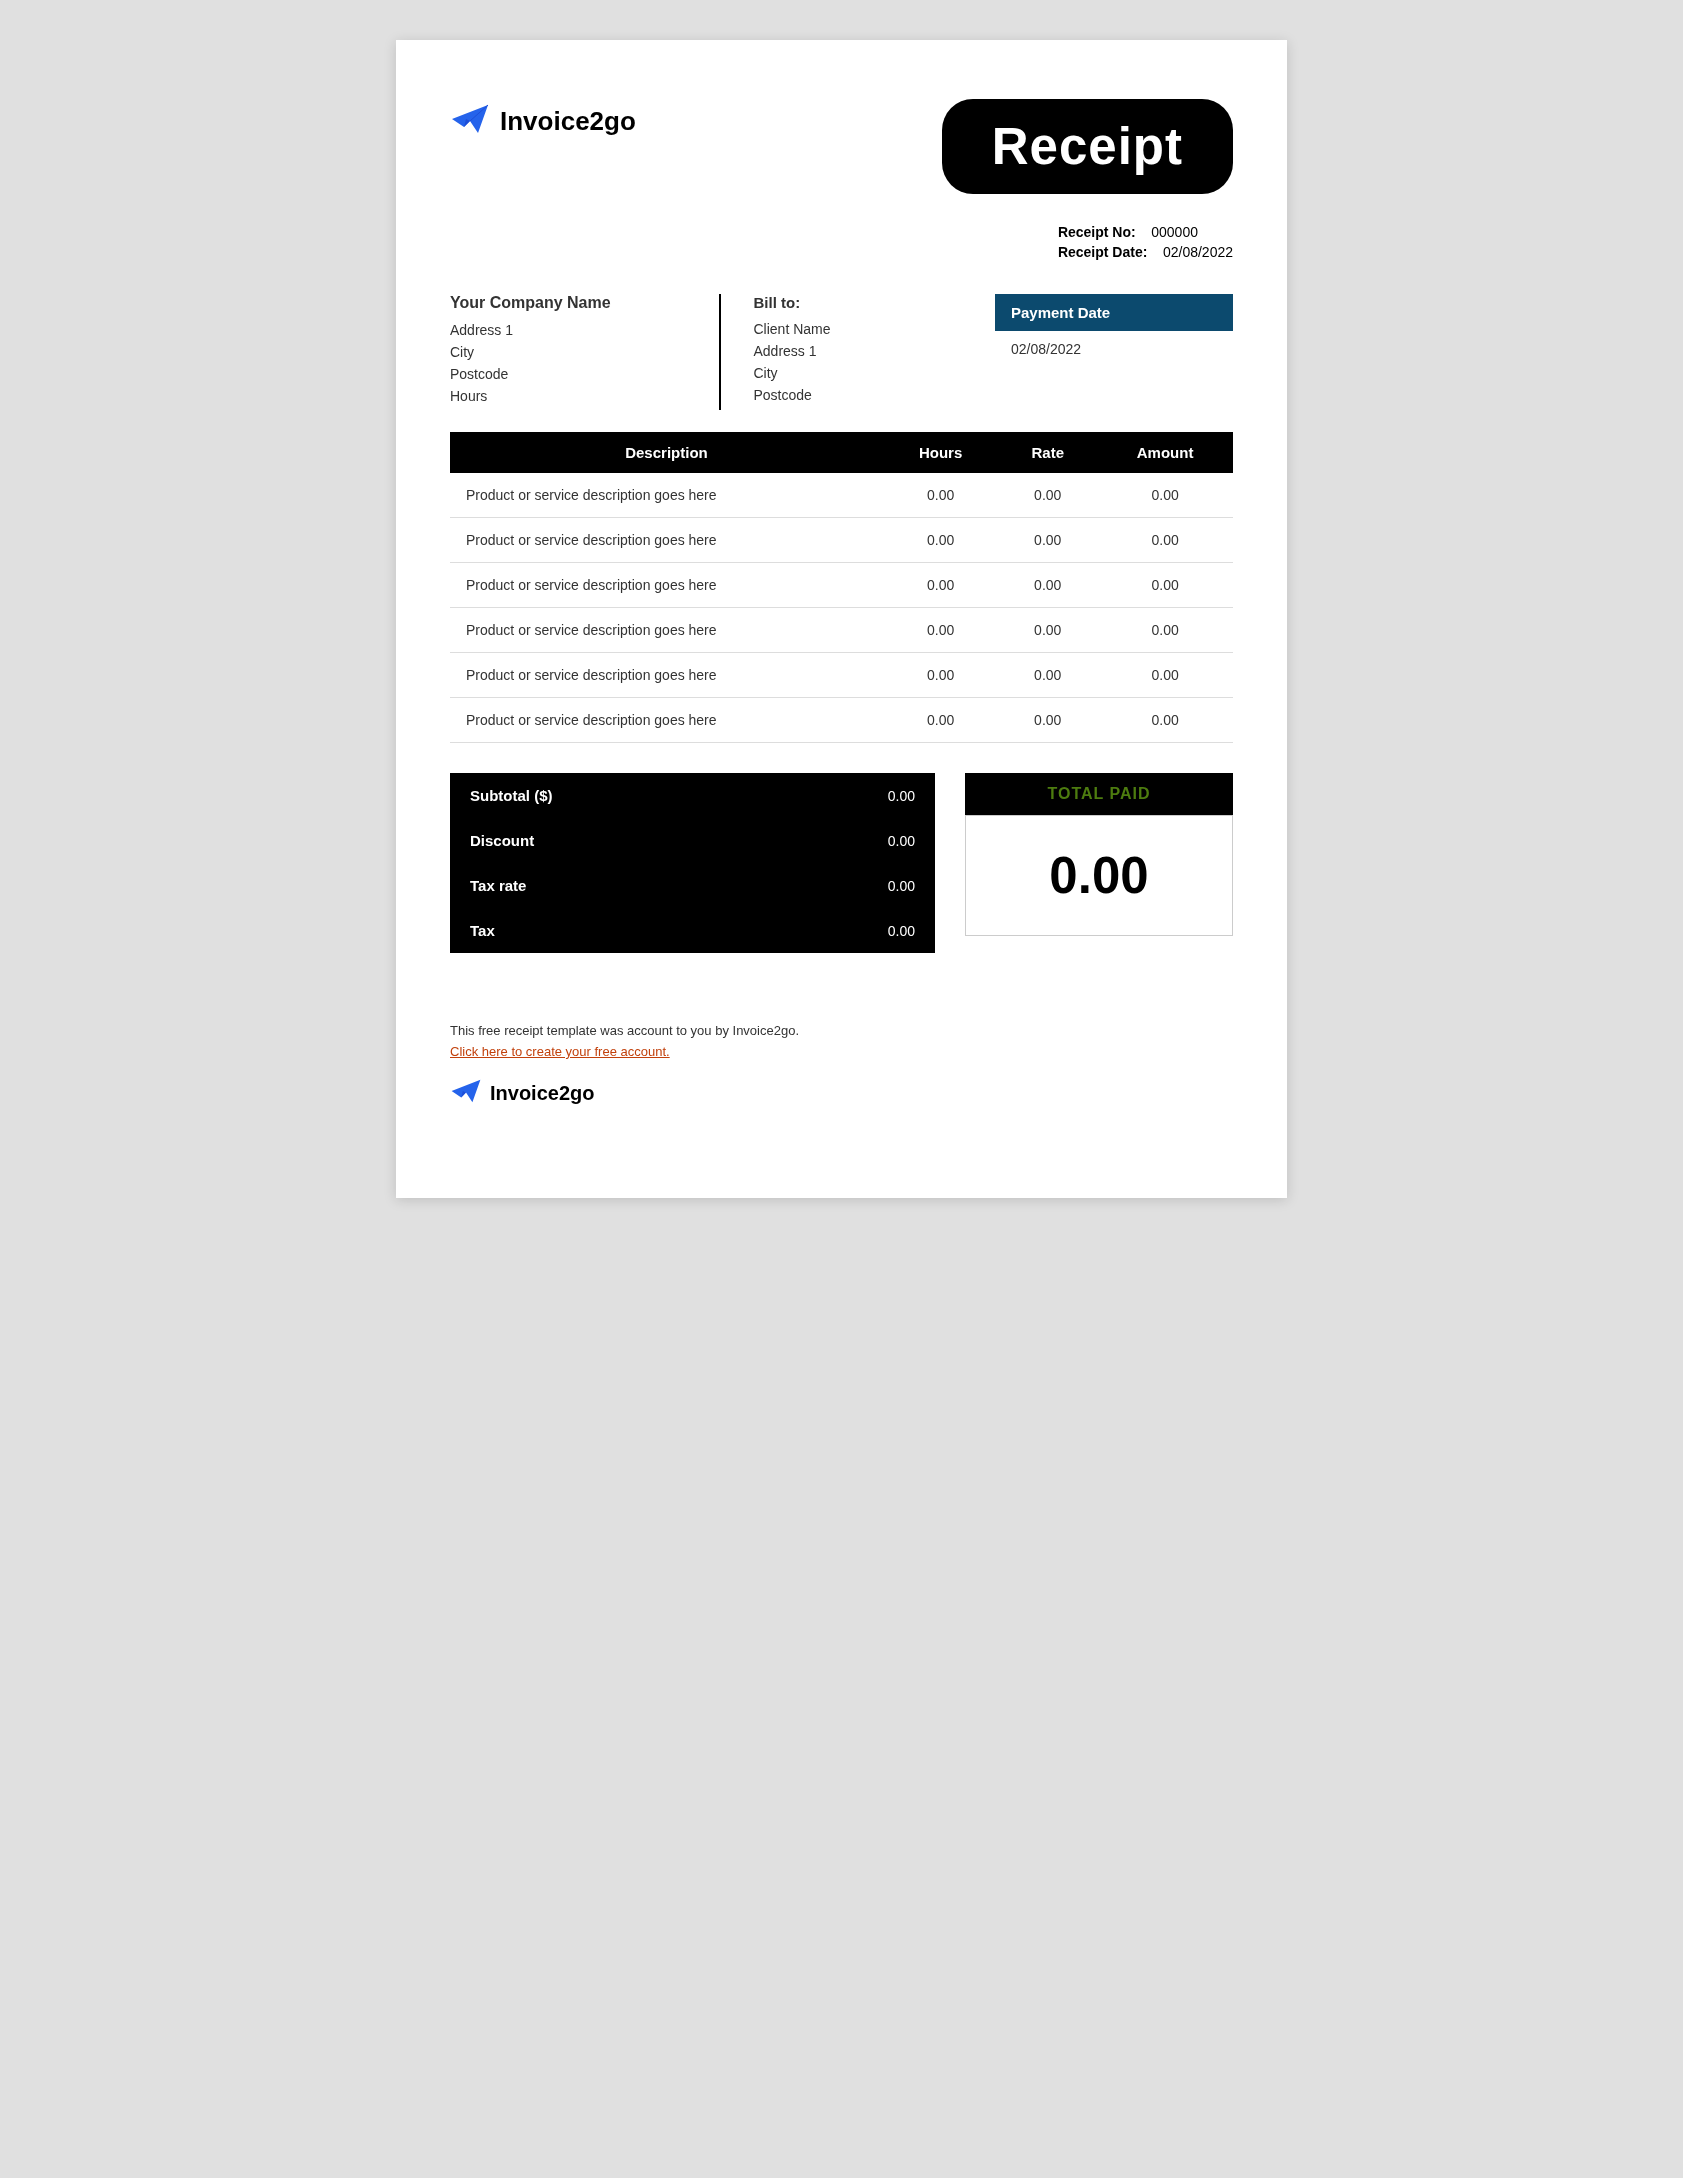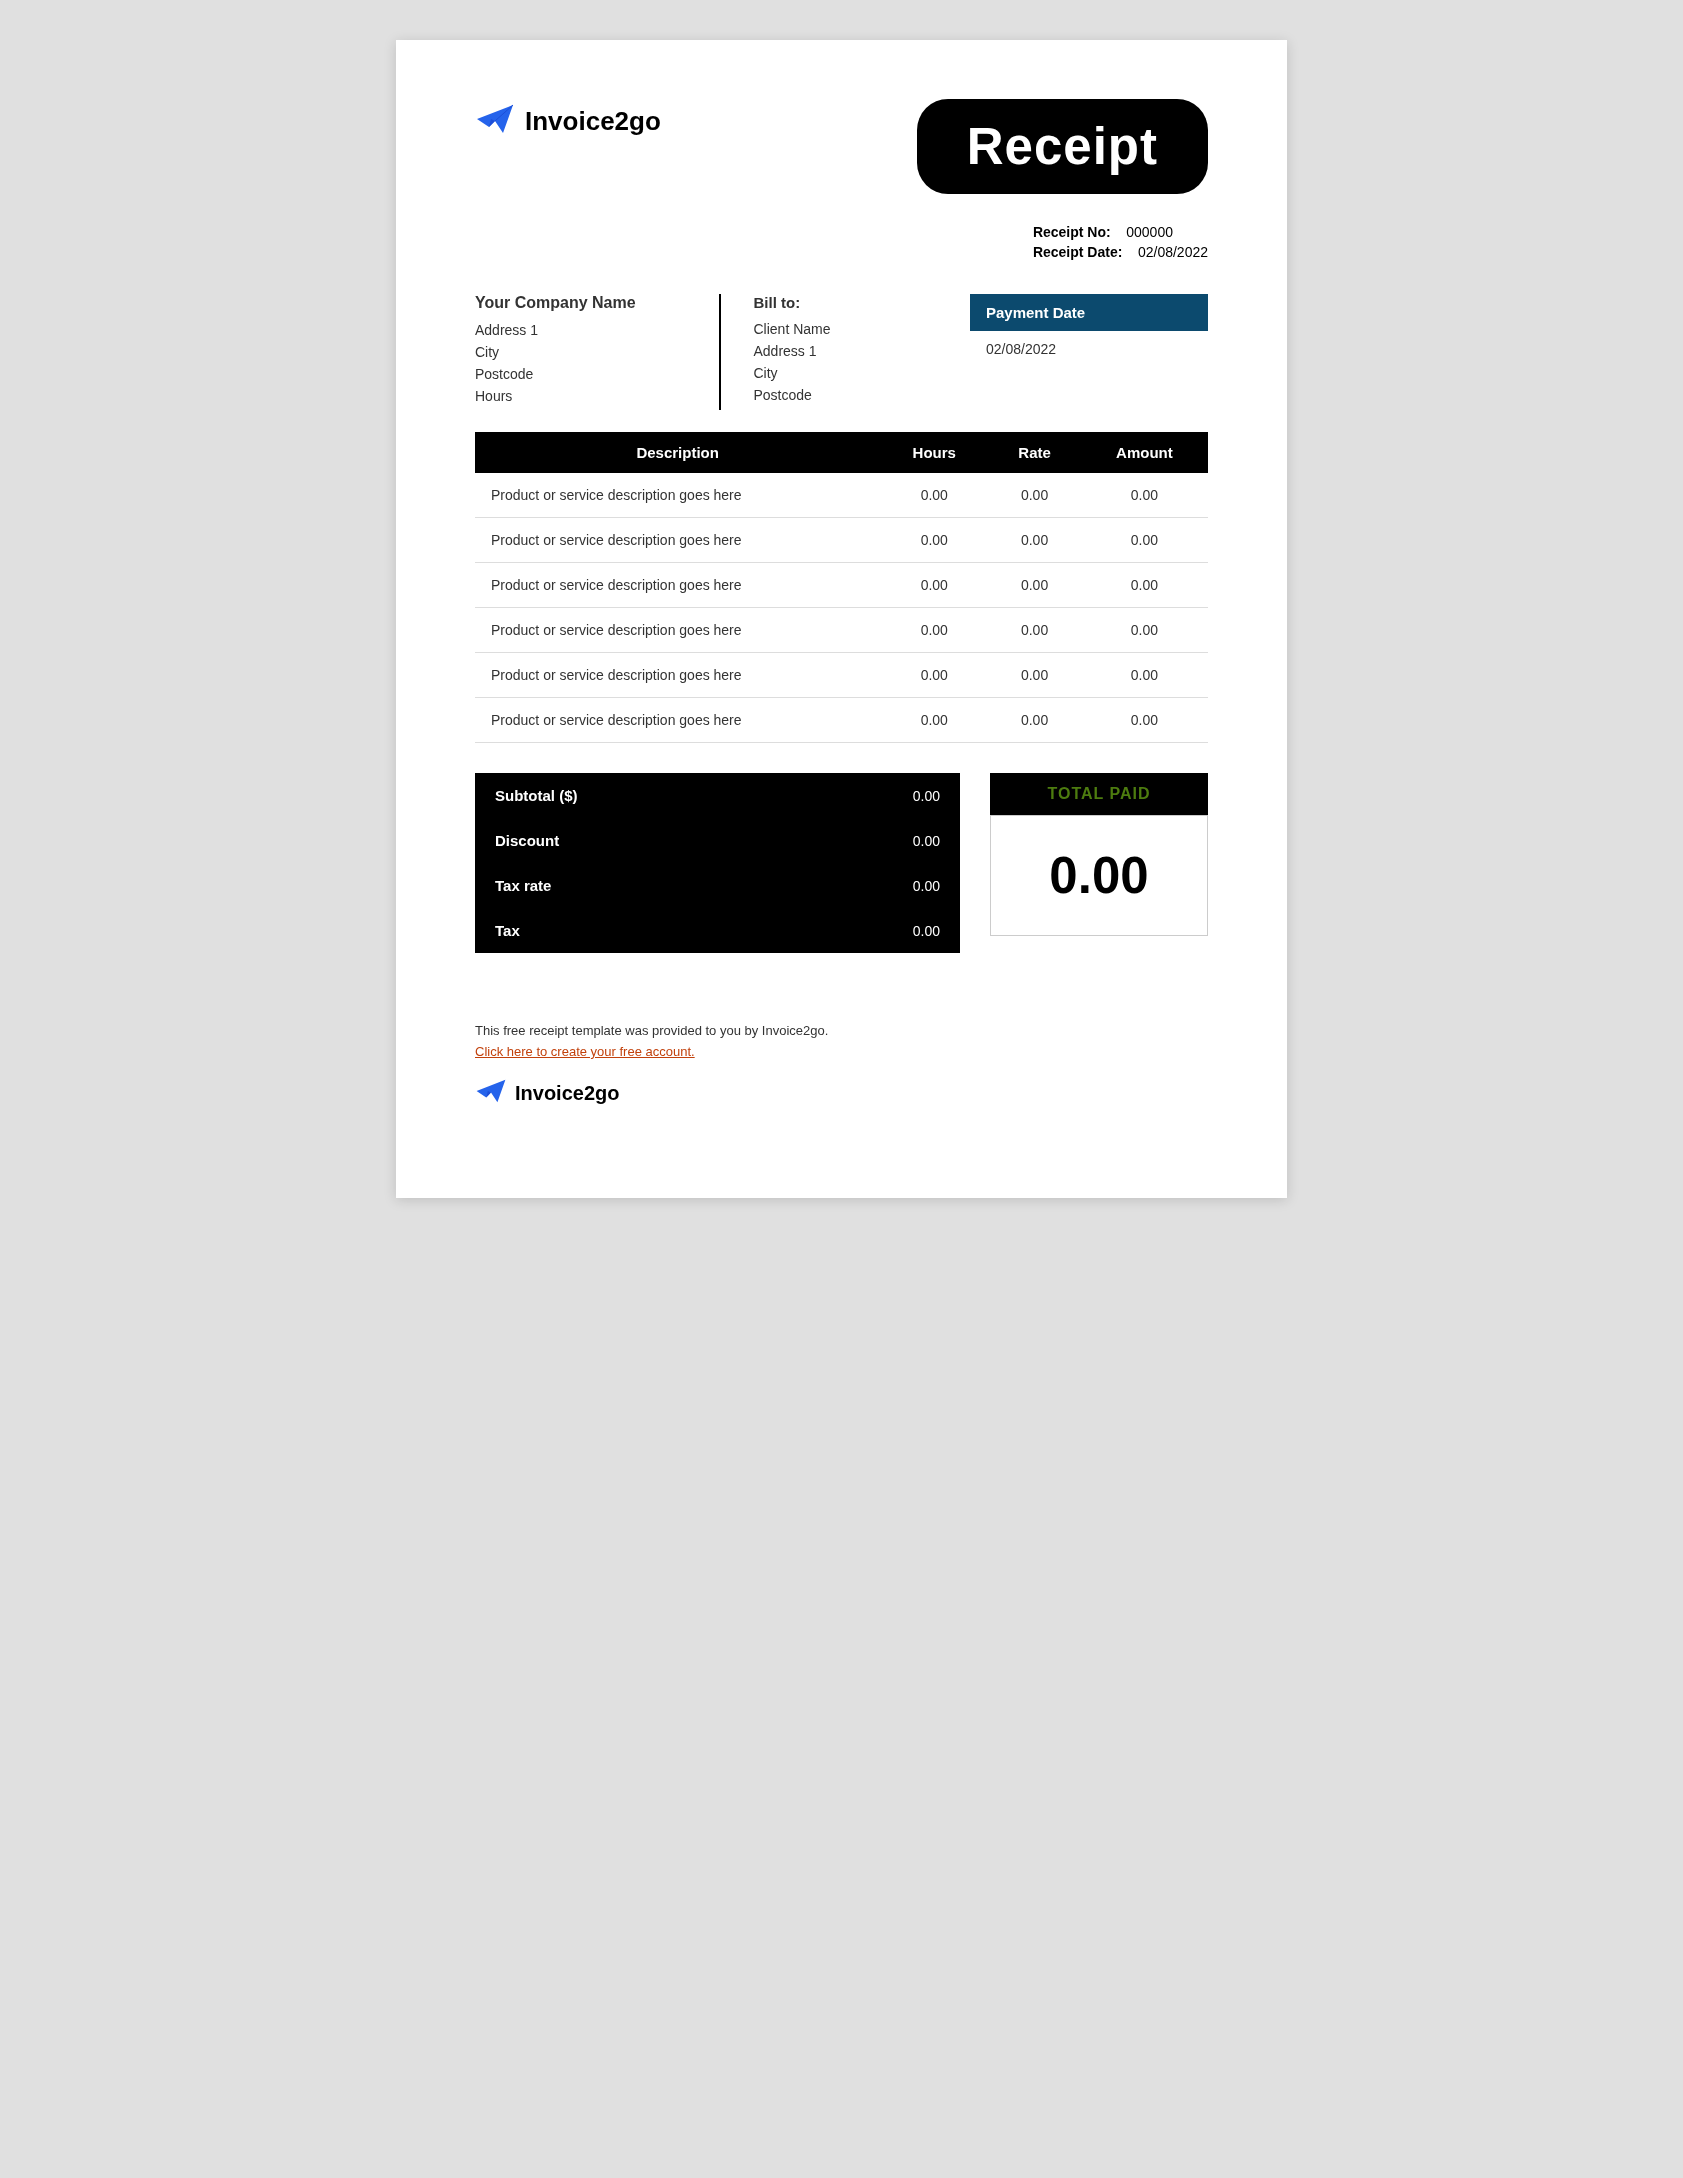--- a/index.html
+++ b/index.html
@@ -9,21 +9,21 @@
       display: flex;
       justify-content: center;
       align-items: flex-start;
       min-height: 100vh;
       padding: 40px 20px;
     }
     .page {
       background: #fff;
       width: 891px;
       min-height: 1158px;
-      padding: 59px 79px;
+      padding: 59px 54px;
       box-shadow: 0 2px 12px rgba(0,0,0,0.15);
     }
     
     .header {
       display: flex;
       justify-content: space-between;
       align-items: flex-start;
       margin-bottom: 30px;
     }
     .logo-area {
@@ -348,21 +348,21 @@
       <span class="value">0.00</span>
     </div>
       </div>
     <div class="total-paid-box">
       <div class="total-paid-header">TOTAL PAID</div>
       <div class="total-paid-amount">0.00</div>
     </div>
   </div>
 
   <div class="footer">
-    <p class="footer-text">This free receipt  template was provided to you by Invoice2go.</p>
+    <p class="footer-text">This free receipt  template was account to you by Invoice2go.</p>
     <a class="footer-link">Click here to create your free account.</a>
     <div class="footer-logo">
       <div>
         <svg viewBox="0 0 40 40" width="32" height="32" xmlns="http://www.w3.org/2000/svg">
           <polygon points="2,20 38,6 28,34 20,22 14,28" fill="#2563eb"></polygon>
           <polygon points="20,22 14,28 16,20" fill="#1d4ed8"></polygon>
         </svg>
       </div>
       <span class="footer-logo-text">Invoice2go</span>
     </div>

